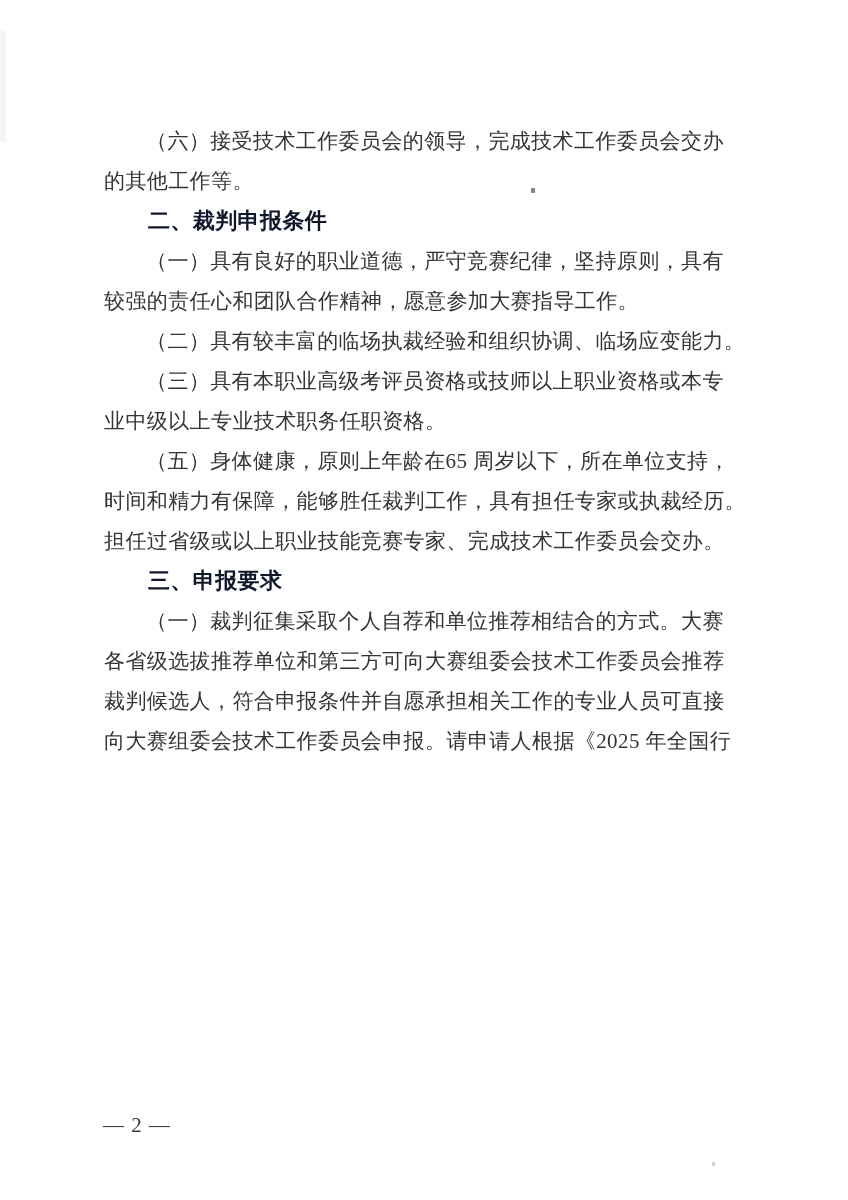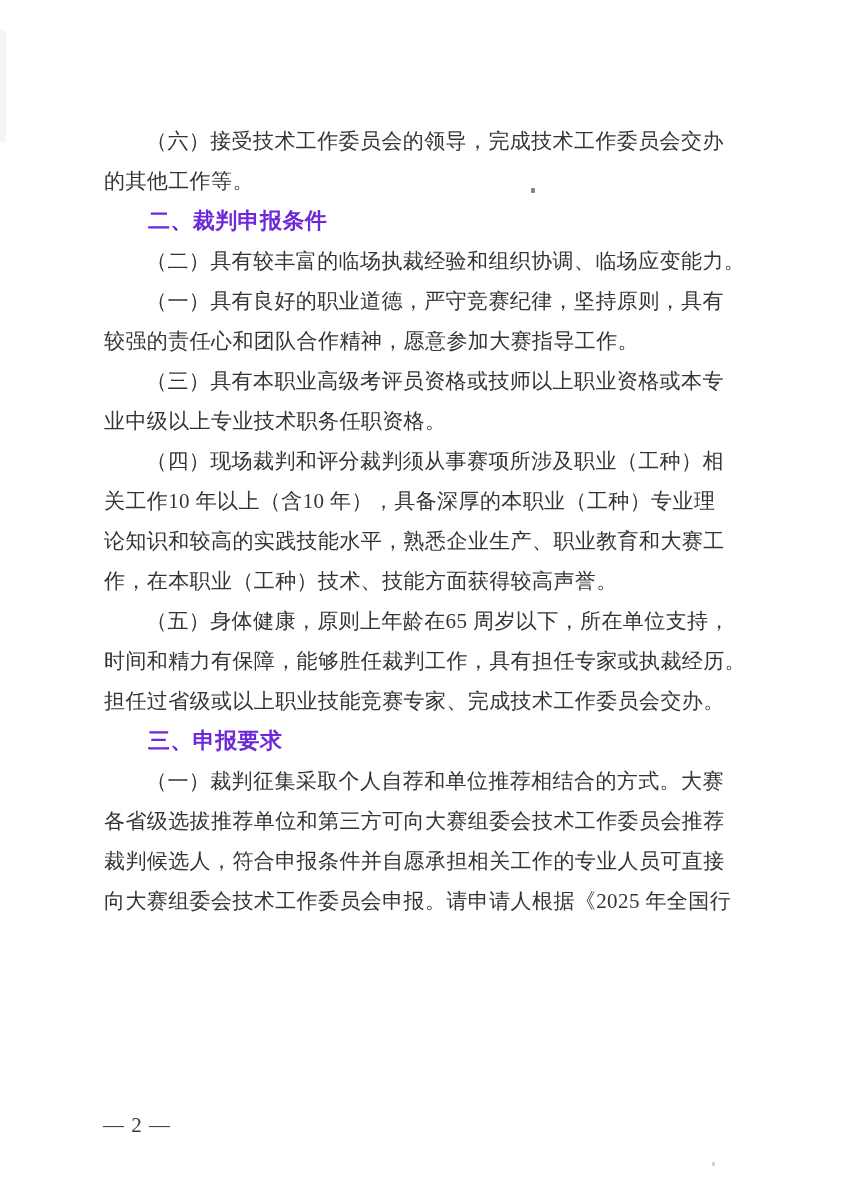--- a/index.html
+++ b/index.html
@@ -41,21 +41,21 @@
     white-space: pre-line;
   }
   .heading {
     margin: 0;
     text-indent: 2em;
     white-space: pre-line;
     font-family: "Liberation Sans", "DejaVu Sans", sans-serif;
     font-weight: 700;
     font-size: 22px;
     line-height: 40px;
-    color: #6d28d9;
+    color: #0f172a;
   }
   .pageno {
     position: absolute;
     left: 103px;
     top: 1112px;
     font-family: "Liberation Serif", "DejaVu Serif", serif;
     font-size: 21px;
     line-height: 26px;
     color: #3a3a3a;
     letter-spacing: 1px;
@@ -85,29 +85,25 @@
 <body>
 
 <div class="page">
 
   <div class="scan-streak"></div>
 
   <main class="doc">
     <p class="para">（六）接受技术工作委员会的领导，完成技术工作委员会交办
 的其他工作等。</p>
     <h2 class="heading">二、裁判申报条件</h2>
-    <p class="para">（二）具有较丰富的临场执裁经验和组织协调、临场应变能力。</p>
     <p class="para">（一）具有良好的职业道德，严守竞赛纪律，坚持原则，具有
 较强的责任心和团队合作精神，愿意参加大赛指导工作。</p>
+    <p class="para">（二）具有较丰富的临场执裁经验和组织协调、临场应变能力。</p>
     <p class="para">（三）具有本职业高级考评员资格或技师以上职业资格或本专
 业中级以上专业技术职务任职资格。</p>
-    <p class="para">（四）现场裁判和评分裁判须从事赛项所涉及职业（工种）相
-关工作10 年以上（含10 年），具备深厚的本职业（工种）专业理
-论知识和较高的实践技能水平，熟悉企业生产、职业教育和大赛工
-作，在本职业（工种）技术、技能方面获得较高声誉。</p>
     <p class="para">（五）身体健康，原则上年龄在65 周岁以下，所在单位支持，
 时间和精力有保障，能够胜任裁判工作，具有担任专家或执裁经历。
 担任过省级或以上职业技能竞赛专家、完成技术工作委员会交办。</p>
     <h2 class="heading">三、申报要求</h2>
     <p class="para">（一）裁判征集采取个人自荐和单位推荐相结合的方式。大赛
 各省级选拔推荐单位和第三方可向大赛组委会技术工作委员会推荐
 裁判候选人，符合申报条件并自愿承担相关工作的专业人员可直接
 向大赛组委会技术工作委员会申报。请申请人根据《2025 年全国行</p>
   </main>
 

